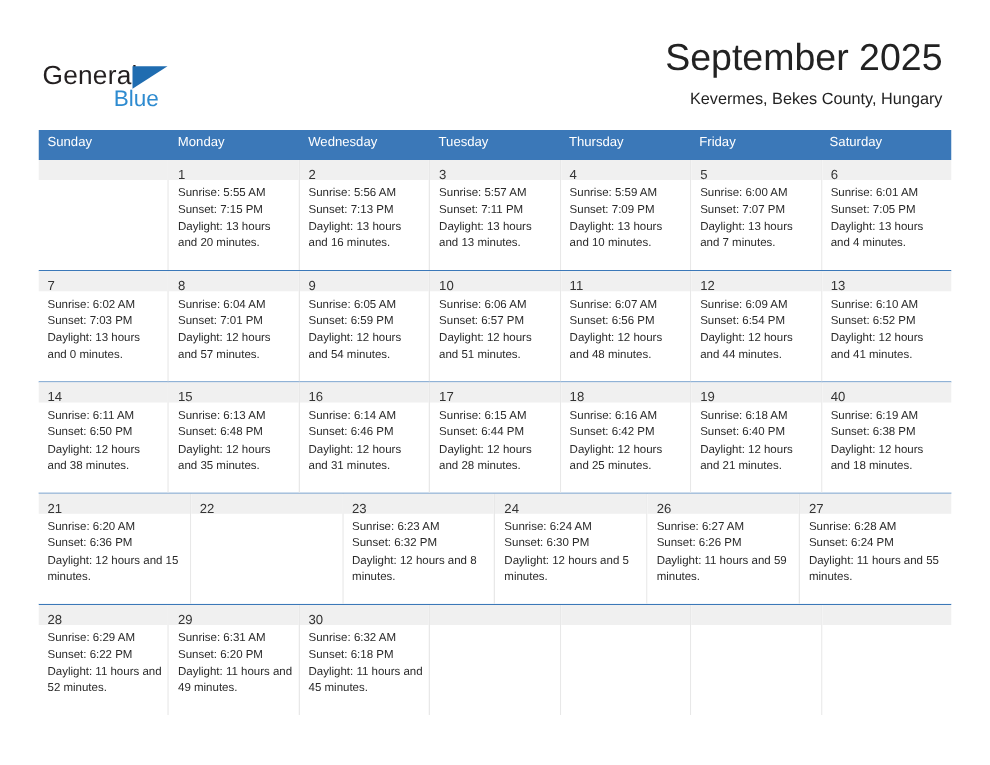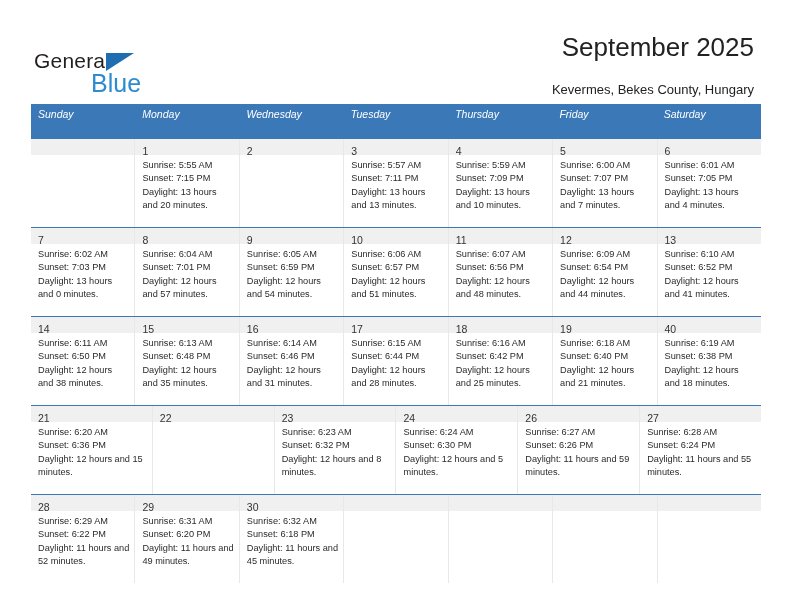--- a/index.html
+++ b/index.html
@@ -52,41 +52,41 @@
     top: 4px;
     width: 0;
     height: 0;
     border-left: 28px solid #1f6cb0;
     border-bottom: 18px solid transparent;
   }
   .logo-blue {
     position: absolute;
     left: 57px;
     top: 20px;
-    font-size: 25px;
+    font-size: 18px;
     color: #2e8bd0;
     font-family: "Liberation Sans", sans-serif;
   }
   .title-block {
     position: absolute;
     right: 38px;
     top: 30px;
     text-align: right;
   }
   .month-title {
-    font-size: 26px;
+    font-size: 30px;
     color: #222222;
     line-height: 34px;
     white-space: nowrap;
   }
   .location {
     font-size: 13px;
     color: #222222;
     line-height: 20px;
-    margin-top: 16px;
+    margin-top: 5px;
     white-space: nowrap;
   }
 
   
   .calendar {
     position: absolute;
     left: 31px;
     top: 104px;
     width: 730px;
   }
@@ -94,24 +94,23 @@
     display: flex;
     width: 100%;
     background: #3b78b8;
   }
   .weekday {
     flex: 1 1 0;
     box-sizing: border-box;
     color: #ffffff;
     font-size: 10.5px;
     padding: 5px 0 5px 7px;
-    height: 35px;
+    height: 24px;
     line-height: 11px;
     white-space: nowrap;
-    font-style: italic;
   }
   .week-row {
     display: flex;
     width: 100%;
     border-top: 1px solid #3b78b8;
   }
   .week-row:first-of-type {
     border-top: none;
   }
   .day-cell {
@@ -190,20 +189,25 @@
           <div class="day-cell">
             <div class="daynum-bar"><span class="daynum">1</span></div>
             <div class="info">
               <div>Sunrise: 5:55 AM</div>
               <div>Sunset: 7:15 PM</div>
               <div class="wrap">Daylight: 13 hours and 20 minutes.</div>
             </div>
           </div>
           <div class="day-cell">
             <div class="daynum-bar"><span class="daynum">2</span></div>
+            <div class="info">
+              <div>Sunrise: 5:56 AM</div>
+              <div>Sunset: 7:13 PM</div>
+              <div class="wrap">Daylight: 13 hours and 16 minutes.</div>
+            </div>
           </div>
           <div class="day-cell">
             <div class="daynum-bar"><span class="daynum">3</span></div>
             <div class="info">
               <div>Sunrise: 5:57 AM</div>
               <div>Sunset: 7:11 PM</div>
               <div class="wrap">Daylight: 13 hours and 13 minutes.</div>
             </div>
           </div>
           <div class="day-cell">

